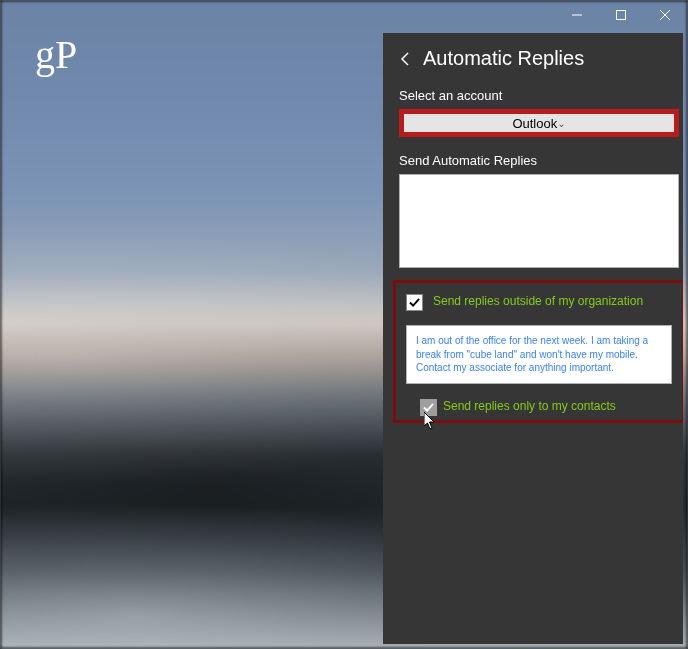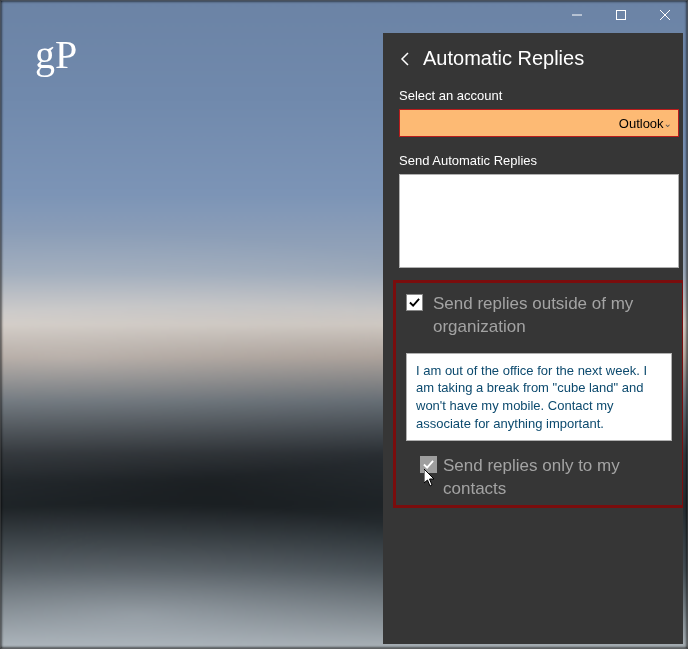--- a/index.html
+++ b/index.html
@@ -102,28 +102,28 @@
       font-weight: 300;
     }
     .field-label {
       font-size: 13px;
       color: #fff;
       margin-bottom: 6px;
     }
     .select-box {
       width: 100%;
       height: 28px;
-      background: #fdba74;
+      background: #e5e5e5;
       color: #000;
-      border: 1px solid #b91c1c;
+      border: 5px solid #b91c1c;
       padding: 3px 6px;
       font-size: 13px;
       display: flex;
       align-items: center;
-      justify-content: flex-end;
+      justify-content: center;
       margin-bottom: 16px;
     }
     .caret {
       font-size: 10px;
       color: #555;
     }
     .toggle-row {
       display: flex;
       align-items: center;
       gap: 10px;
@@ -181,29 +181,29 @@
       margin-top: 1px;
     }
     .checkbox.gray {
       background: #9e9e9e;
       border-color: #9e9e9e;
     }
     .checkmark {
       width: 11px; height: 11px;
     }
     .checkbox-label {
-      font-size: 17px;
+      font-size: 12px;
       line-height: 1.35;
-      color: #a3a3a3;
+      color: #84cc16;
     }
     .message-box {
       width: 100%;
       background: #fff;
-      color: #0c4a6e;
-      font-size: 13px;
+      color: #3b82f6;
+      font-size: 10px;
       padding: 8px 9px;
       line-height: 1.35;
       border: 1px solid #b0b0b0;
       margin-bottom: 14px;
     }
     .indent-check {
       padding-left: 14px;
       display:flex;
       align-items:flex-start;
       gap:6px;

